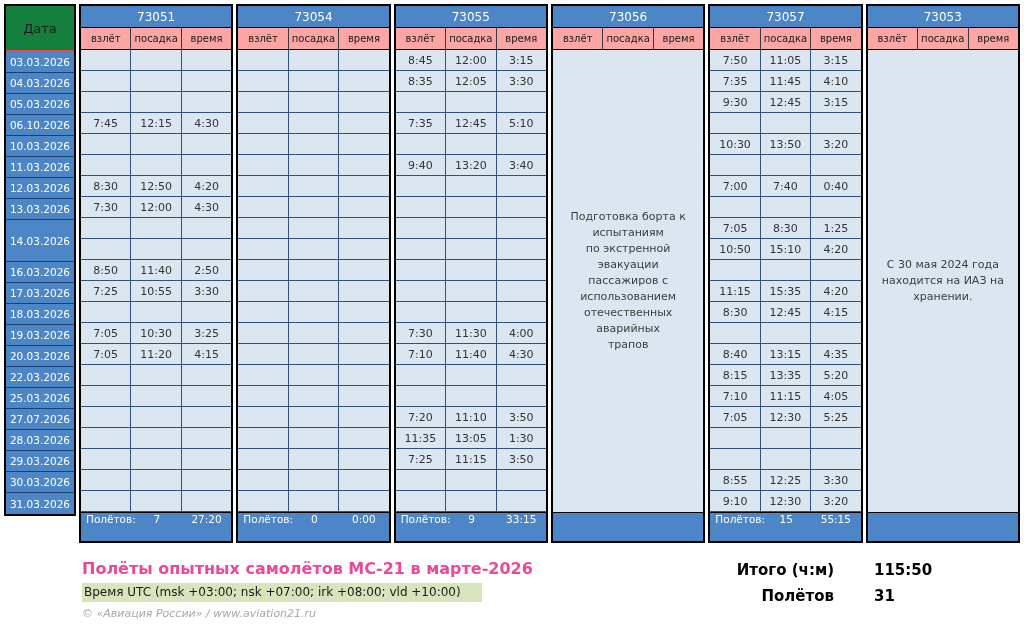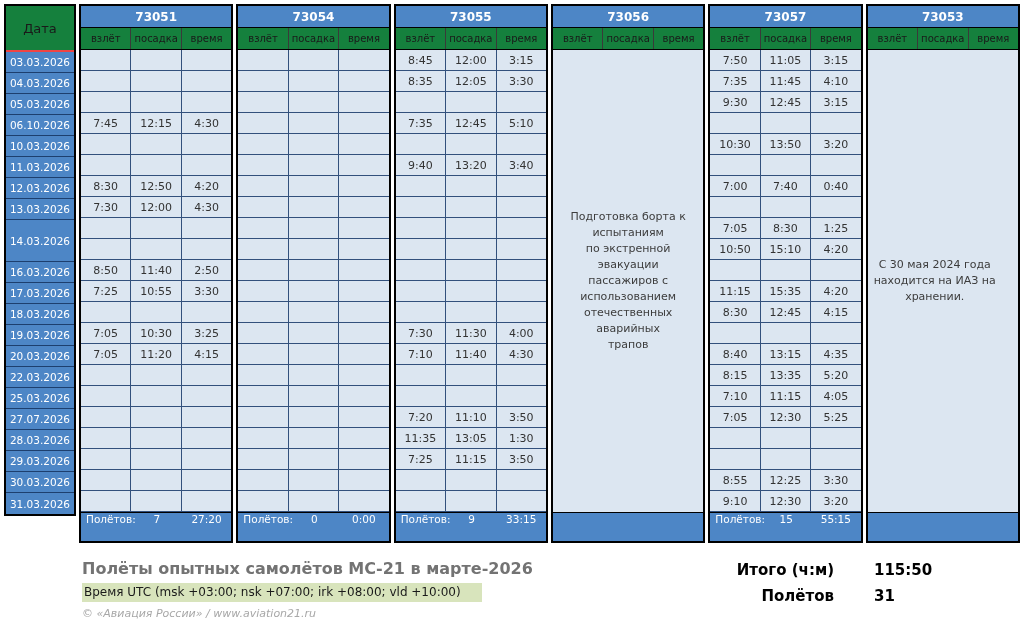--- a/index.html
+++ b/index.html
@@ -12,37 +12,37 @@
   .date-col{flex:0 0 72px;width:72px;}
   .date-box{border:2px solid #000;background:#fff;}
   .cell{box-sizing:border-box;overflow:hidden;white-space:nowrap;}
   .date-header{height:46px;background:#15803d;border-bottom:2px solid #ef4444;display:flex;align-items:center;justify-content:center;font-size:13px;color:#1a1a1a;}
   .date-cell{height:21px;background:#4d86c6;color:#fff;border-bottom:1px solid #1d3f6e;display:flex;align-items:center;justify-content:flex-end;padding-right:4px;font-size:10.5px;}
   .date-cell.span2{height:42px;}
   .date-box .date-cell:last-child{border-bottom:none;}
 
   
   .group-col{flex:1 1 0;border:2px solid #000;display:flex;flex-direction:column;background:#dce6f1;}
-  .g-header{height:22px;background:#4d86c6;color:#fff;font-weight:bold;font-size:12px;display:flex;align-items:center;justify-content:center;border-bottom:1px solid #000;box-sizing:border-box;}
-  .g-sub{display:flex;height:22px;border-bottom:1px solid #000;background:#15803d;box-sizing:border-box;}
+  .g-header{height:22px;background:#4d86c6;color:#fff;font-weight:normal;font-size:12px;display:flex;align-items:center;justify-content:center;border-bottom:1px solid #000;box-sizing:border-box;}
+  .g-sub{display:flex;height:22px;border-bottom:1px solid #000;background:#fca5a5;box-sizing:border-box;}
   .sub-cell{flex:1 1 0;font-size:10px;display:flex;align-items:center;justify-content:center;border-right:1px solid #3a3a3a;color:#1a1a1a;}
   .g-sub .sub-cell:last-child{border-right:none;}
   .g-body{background:#dce6f1;}
   .g-row{display:flex;height:21px;}
   .data-cell{flex:1 1 0;border-right:1px solid #32507c;border-bottom:1px solid #32507c;font-size:11px;color:#333;display:flex;align-items:center;justify-content:center;background:#dce6f1;}
   .g-row .data-cell:last-child{border-right:none;}
-  .note-body{height:462px;display:flex;align-items:center;}
+  .note-body{height:462px;display:flex;align-items:center;justify-content:center;}
   .note-cell{font-size:11px;color:#3c3c3c;text-align:center;line-height:16px;padding:0 6px;white-space:pre-line;}
   .g-totals{height:29px;background:#4d86c6;border-top:1px solid #000;display:flex;align-items:flex-start;color:#fff;font-size:10.5px;box-sizing:border-box;}
   .t-label{padding-left:5px;width:34%;box-sizing:border-box;}
   .t-val{flex:1 1 0;text-align:center;}
 
   
   .footer{margin-top:16px;padding:0 56px 0 78px;display:flex;justify-content:space-between;align-items:flex-start;}
-  .f-title{font-size:16px;font-weight:bold;color:#737373;text-align:center;}
+  .f-title{font-size:16px;font-weight:bold;color:#ec4899;text-align:center;}
   .f-utc{display:inline-block;font-size:12px;color:#1a1a1a;background:#d8e4bc;padding:2px 21px 3px 2px;margin-top:5px;}
   .f-copy{font-size:11px;color:#a8a8a8;font-style:italic;margin-top:5px;}
   .footer-right{flex:0 0 300px;font-size:15px;font-weight:bold;color:#000;padding-top:2px;}
   .gt-row{display:flex;margin-bottom:8px;}
   .gt-label{width:170px;text-align:right;}
   .gt-value{width:90px;margin-left:40px;text-align:left;}
 </style>
 </head>
 <body>
 

